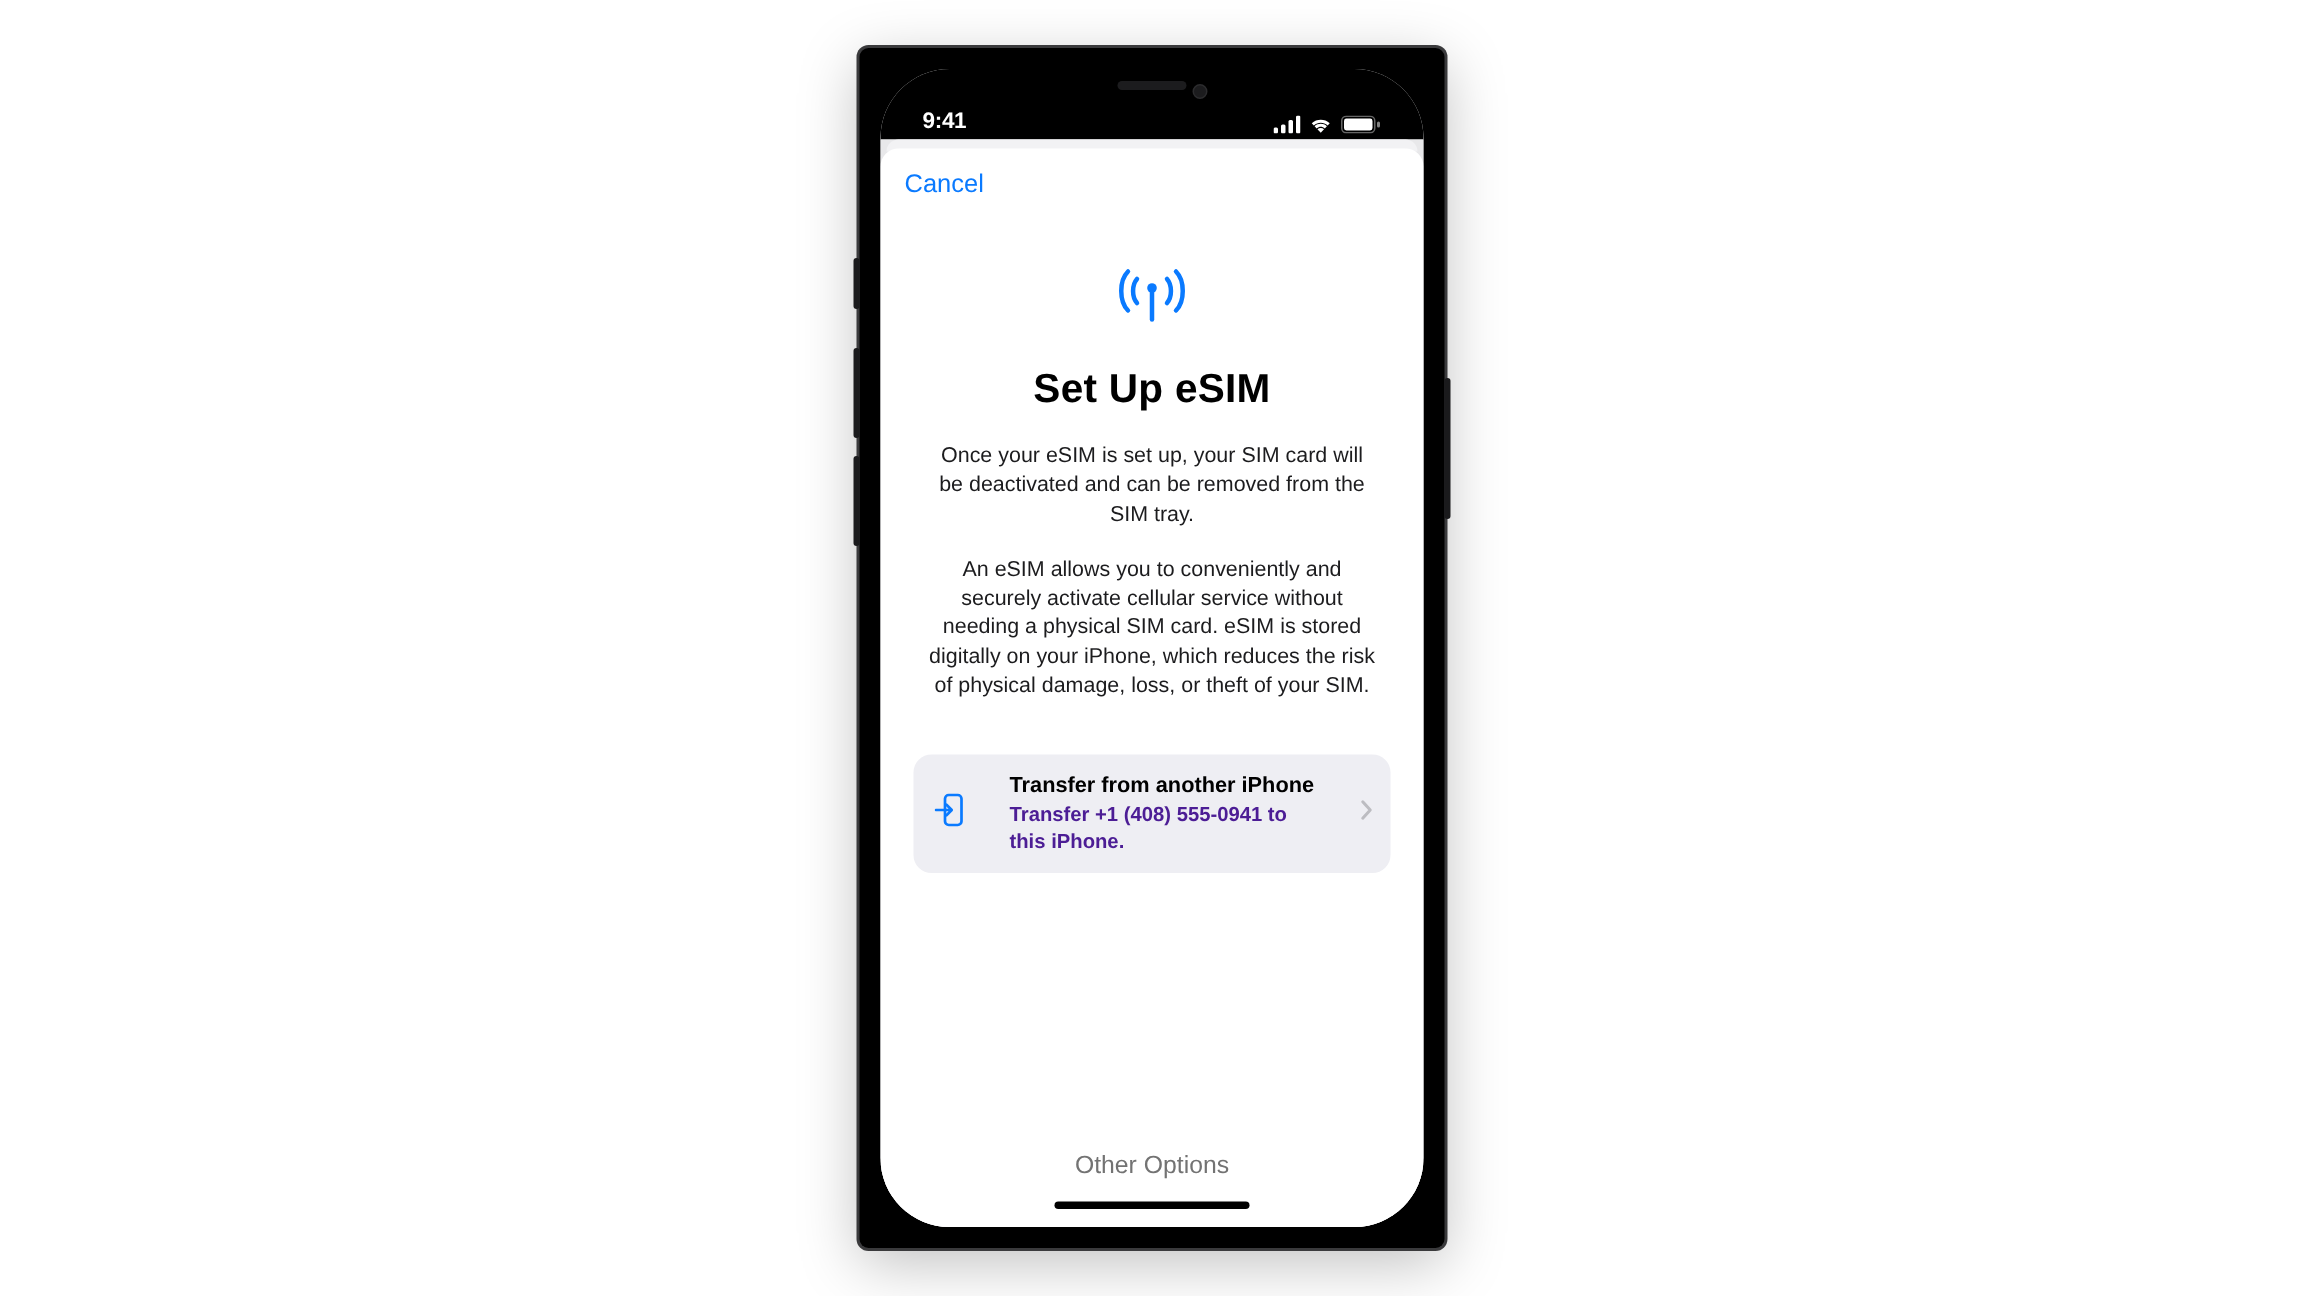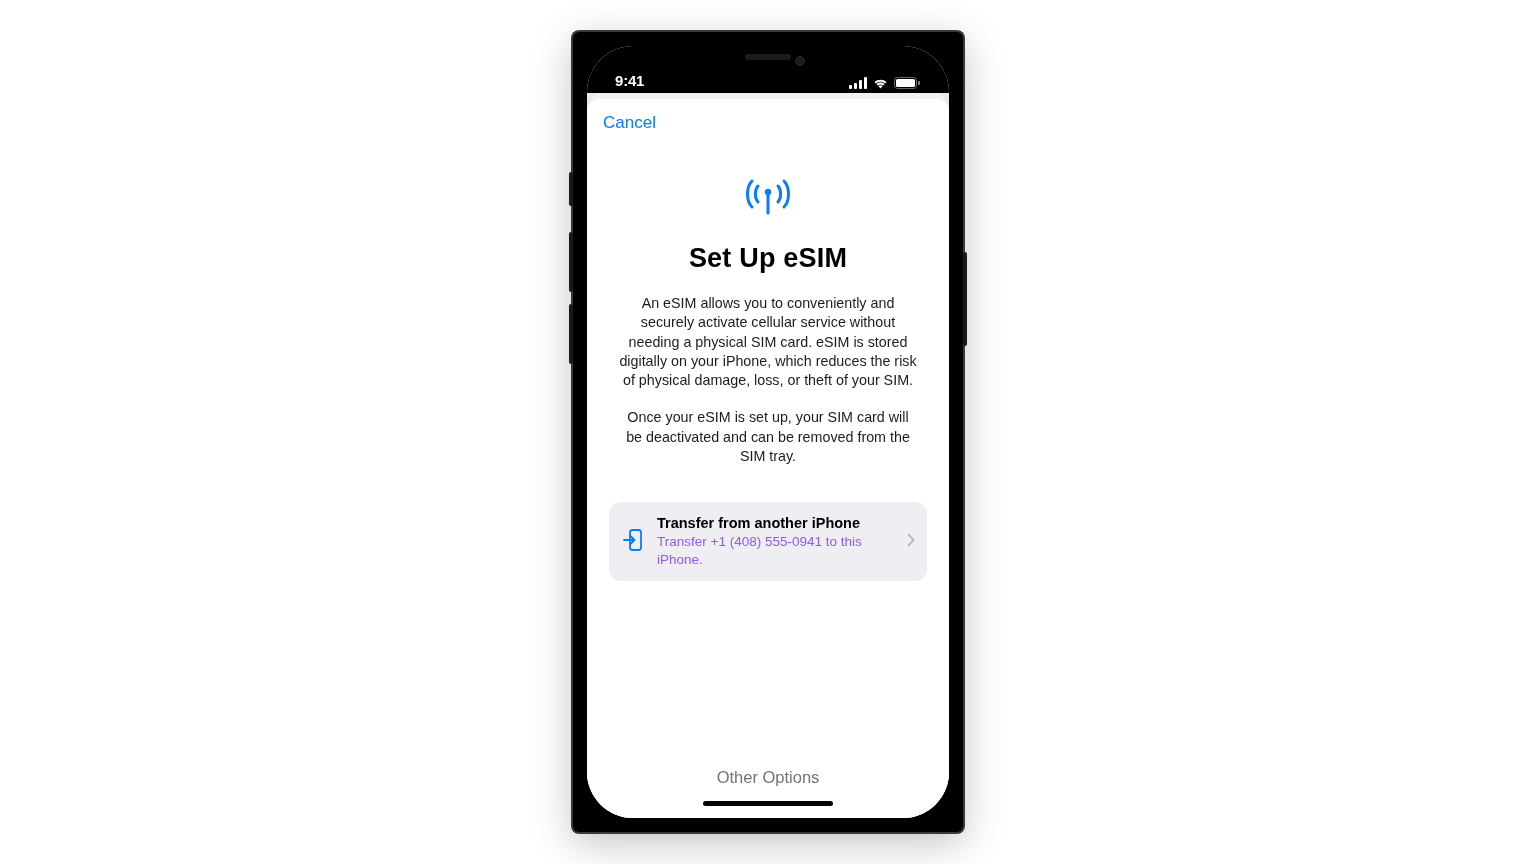--- a/index.html
+++ b/index.html
@@ -160,37 +160,38 @@
       margin-bottom: 18px;
     }
 
     .card {
       width: 100%;
       background: #eeeef3;
       border-radius: 12px;
       padding: 13px 12px 13px 14px;
       display:flex;
       align-items:center;
-      gap: 14px;
+      gap: 30px;
       text-align:left;
       margin-top: 18px;
       cursor:pointer;
     }
     .card .card-icon { color:#0a7aff; flex-shrink:0; }
     .card .card-text { flex:1; }
     .card .card-title {
       font-size: 14.5px;
       font-weight: 600;
       color:#000;
       margin-bottom: 2px;
     }
     .card .card-sub {
       font-size: 13.5px;
-      color: #8b5cf6;
+      color: #4c1d95;
       line-height: 1.3;
+      font-weight: bold;
     }
     .card .chevron { color:#bcbcc1; flex-shrink:0; }
 
     .footer {
       padding: 0 0 12px 0;
       text-align:center;
     }
     .other-options {
       color:#737373;
       font-size: 16.5px;
@@ -265,22 +266,22 @@
               <path d="M16 9 C12.5 13 12.5 21 16 25"></path>
               <path d="M42 4 C48 10 48 24 42 30"></path>
               <path d="M36 9 C39.5 13 39.5 21 36 25"></path>
               <circle cx="26" cy="15" r="3.2" fill="#0a7aff" stroke="none"></circle>
               <line x1="26" y1="18" x2="26" y2="36"></line>
             </svg>
           </div>
 
           <h1 class="title">Set Up eSIM</h1>
 
+          <p class="desc">Once your eSIM is set up, your SIM card will be deactivated and can be removed from the SIM tray.</p>
           <p class="desc">An eSIM allows you to conveniently and securely activate cellular service without needing a physical SIM card. eSIM is stored digitally on your iPhone, which reduces the risk of physical damage, loss, or theft of your SIM.</p>
-          <p class="desc">Once your eSIM is set up, your SIM card will be deactivated and can be removed from the SIM tray.</p>
 
           <div class="card">
             <div class="card-icon">
               <svg width="20" height="24" viewBox="0 0 20 24" fill="none" stroke="#0a7aff" stroke-width="1.8" stroke-linejoin="round">
                 <rect x="7" y="2" width="11" height="20" rx="2.5"></rect>
                 <path d="M1 12 L11 12 M8 8.5 L11.5 12 L8 15.5" stroke-linecap="round"></path>
               </svg>
             </div>
             <div class="card-text">
               <div class="card-title">Transfer from another iPhone</div>

